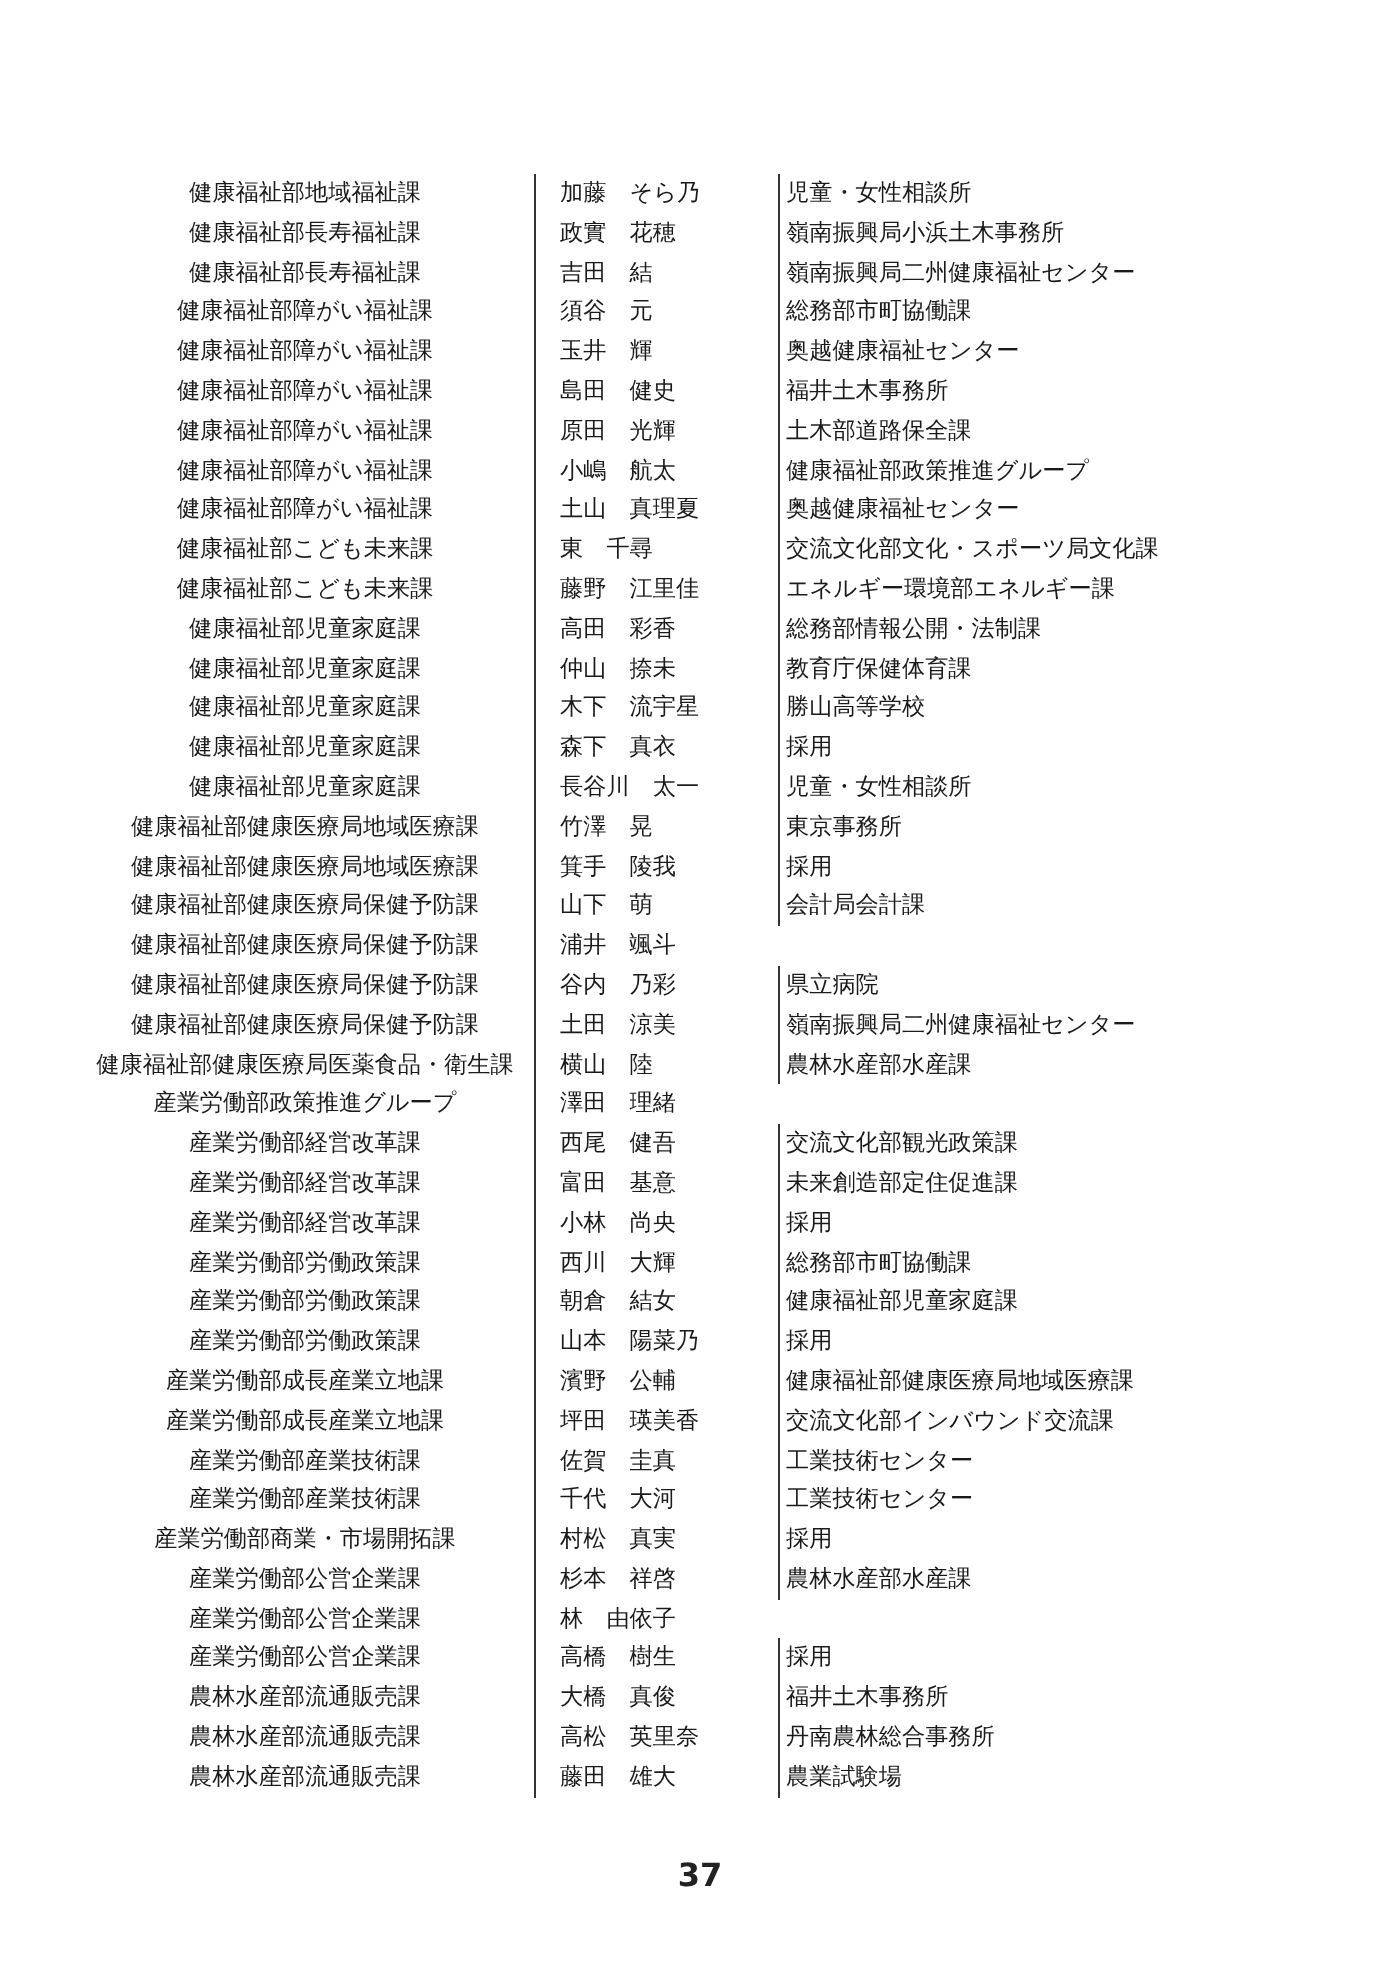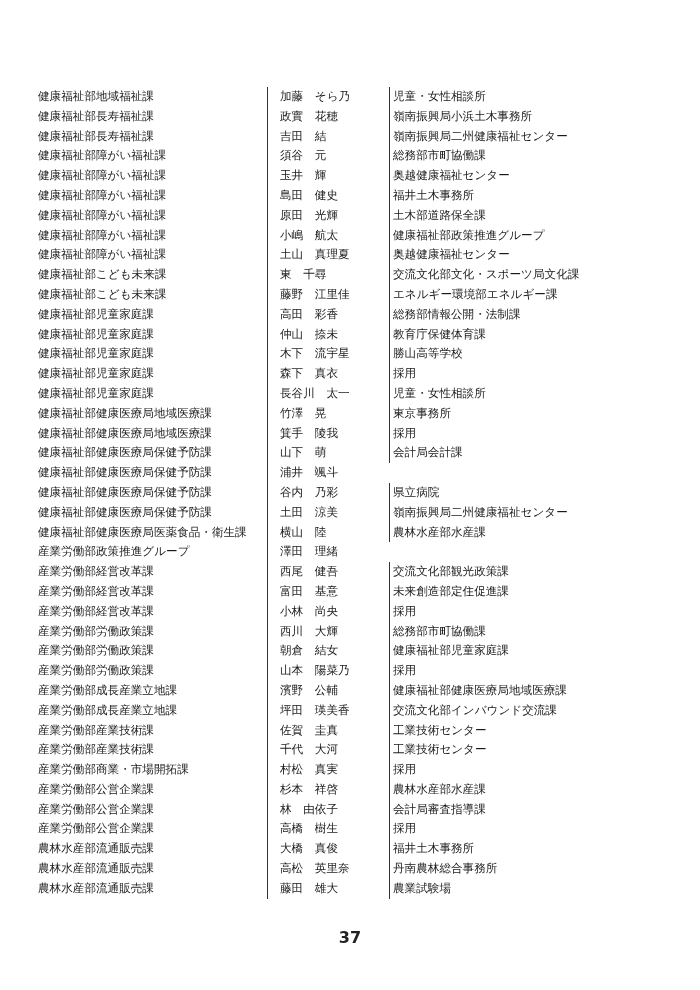--- a/index.html
+++ b/index.html
@@ -34,20 +34,21 @@
       font-size: 11.6px;
       white-space: nowrap;
     }
     .cell {
       overflow: hidden;
       box-sizing: border-box;
     }
     .c-dept {
       width: 229px;
       padding-left: 0px;
+      text-align: center;
     }
     .c-name {
       width: 122px;
       border-left: 1.5px solid #333;
       padding-left: 12px;
     }
     .c-prev {
       width: 240px;
       border-left: 1.5px solid #333;
       padding-left: 3px;
@@ -243,21 +244,20 @@
         <div class="cell c-prev">採用</div>
       </div>
       <div class="row">
         <div class="cell c-dept">産業労働部公営企業課</div>
         <div class="cell c-name">杉本　祥啓</div>
         <div class="cell c-prev">農林水産部水産課</div>
       </div>
       <div class="row">
         <div class="cell c-dept">産業労働部公営企業課</div>
         <div class="cell c-name">林　由依子</div>
-        <div class="cell c-prev">会計局審査指導課</div>
       </div>
       <div class="row">
         <div class="cell c-dept">産業労働部公営企業課</div>
         <div class="cell c-name">高橋　樹生</div>
         <div class="cell c-prev">採用</div>
       </div>
       <div class="row">
         <div class="cell c-dept">農林水産部流通販売課</div>
         <div class="cell c-name">大橋　真俊</div>
         <div class="cell c-prev">福井土木事務所</div>

